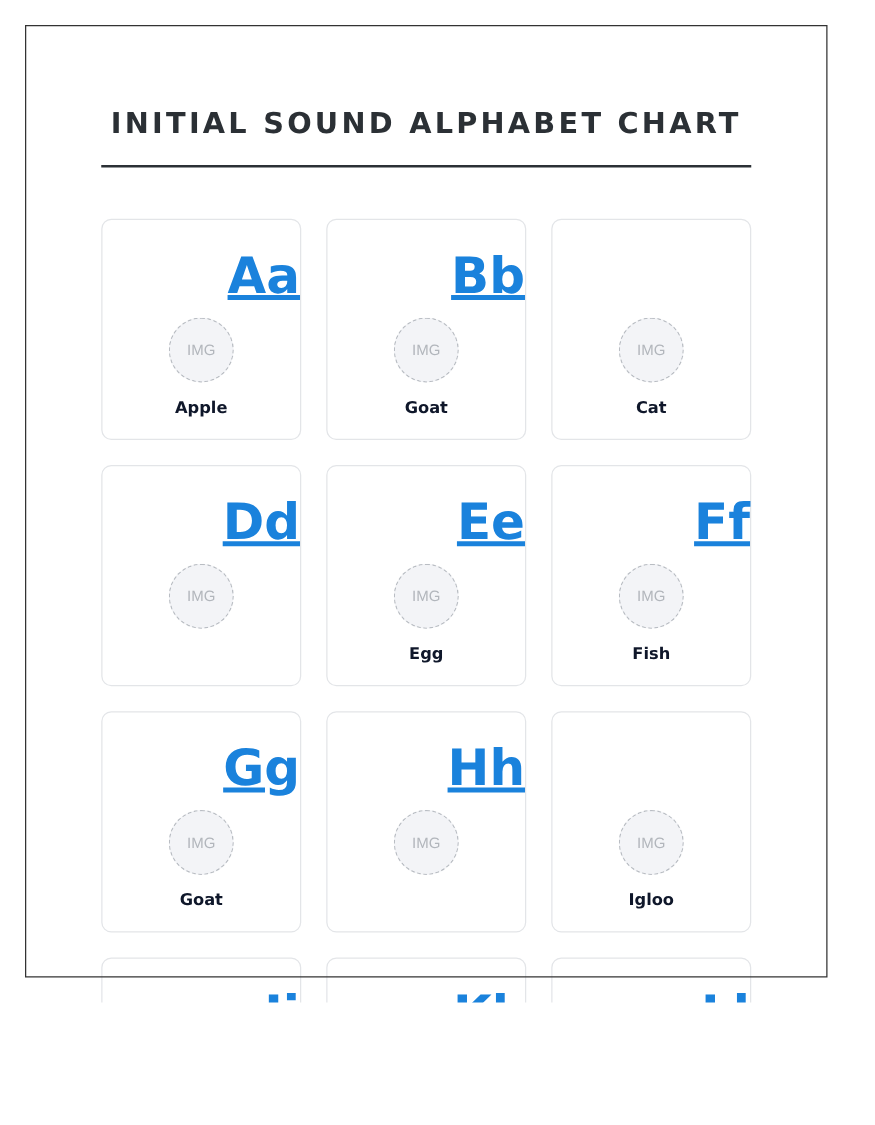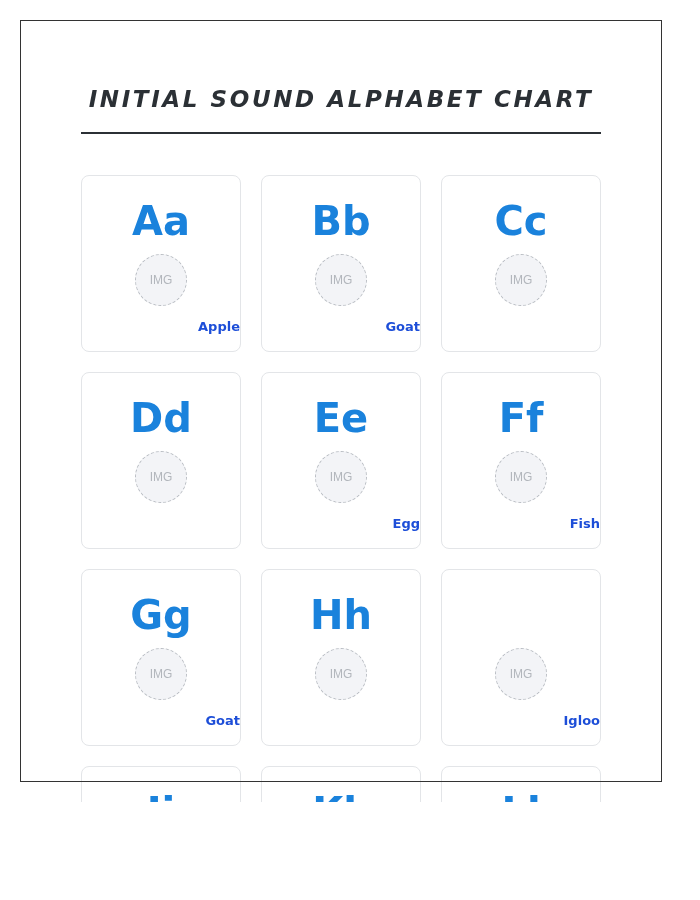--- a/index.html
+++ b/index.html
@@ -43,21 +43,20 @@
       position: absolute;
       top: 84px;
       left: 0;
       width: 520px;
       text-align: center;
       font-size: 23px;
       font-weight: bold;
       letter-spacing: 2.6px;
       color: #2b3035;
       line-height: 30px;
-      font-style: italic;
     }
     .title-rule {
       position: absolute;
       top: 132px;
       left: 0;
       width: 520px;
       height: 2px;
       background: #2b3035;
     }
     .grid {
@@ -77,26 +76,27 @@
       border: 1px solid #e3e5e8;
       border-radius: 8px;
       background: #ffffff;
       position: relative;
     }
     .letter {
       position: absolute;
       top: 20px;
       left: 0;
       width: 100%;
-      text-align: center;
+      text-align: right;
       font-size: 40px;
       font-weight: bold;
       color: #1a82dc;
       line-height: 50px;
       letter-spacing: 0px;
+      text-decoration: underline;
     }
     .img-ph {
       position: absolute;
       top: 78px;
       left: 53px;
       width: 52px;
       height: 52px;
       box-sizing: border-box;
       border: 1px dashed #b9bdc3;
       border-radius: 50%;
@@ -106,24 +106,24 @@
       justify-content: center;
       font-size: 12px;
       color: #b2b6bc;
       font-family: "Liberation Sans", sans-serif;
     }
     .word {
       position: absolute;
       top: 142px;
       left: 0;
       width: 100%;
-      text-align: right;
+      text-align: center;
       font-size: 13px;
       font-weight: bold;
-      color: #1d4ed8;
+      color: #0f172a;
       line-height: 18px;
     }
   </style>
 </head>
 <body>
 
 <div class="viewport">
   <div class="frame"></div>
 
   <div class="page">
@@ -135,22 +135,22 @@
         <div class="letter">Aa</div>
         <div class="img-ph">IMG</div>
         <div class="word">Apple</div>
       </div>
       <div class="card">
         <div class="letter">Bb</div>
         <div class="img-ph">IMG</div>
         <div class="word">Goat</div>
       </div>
       <div class="card">
-        <div class="letter">Cc</div>
         <div class="img-ph">IMG</div>
+        <div class="word">Cat</div>
       </div>
 
       <div class="card">
         <div class="letter">Dd</div>
         <div class="img-ph">IMG</div>
       </div>
       <div class="card">
         <div class="letter">Ee</div>
         <div class="img-ph">IMG</div>
         <div class="word">Egg</div>

